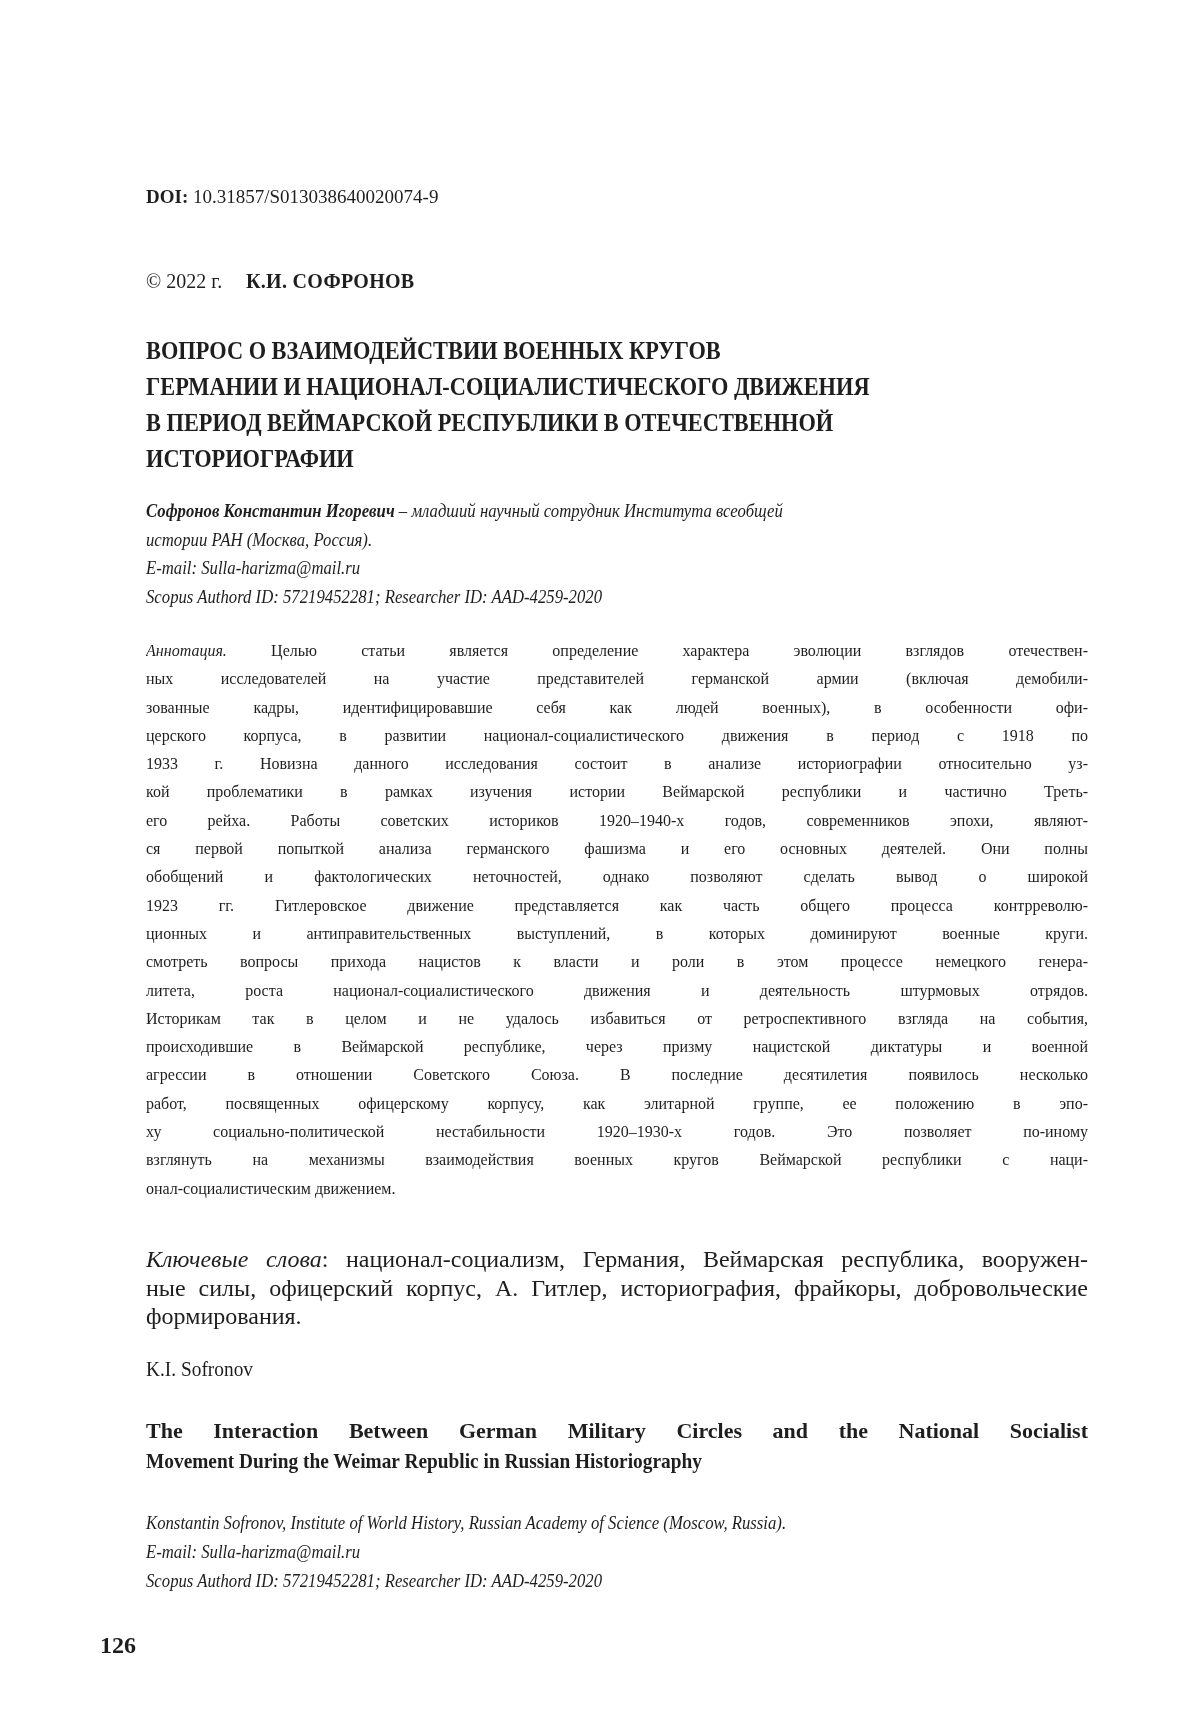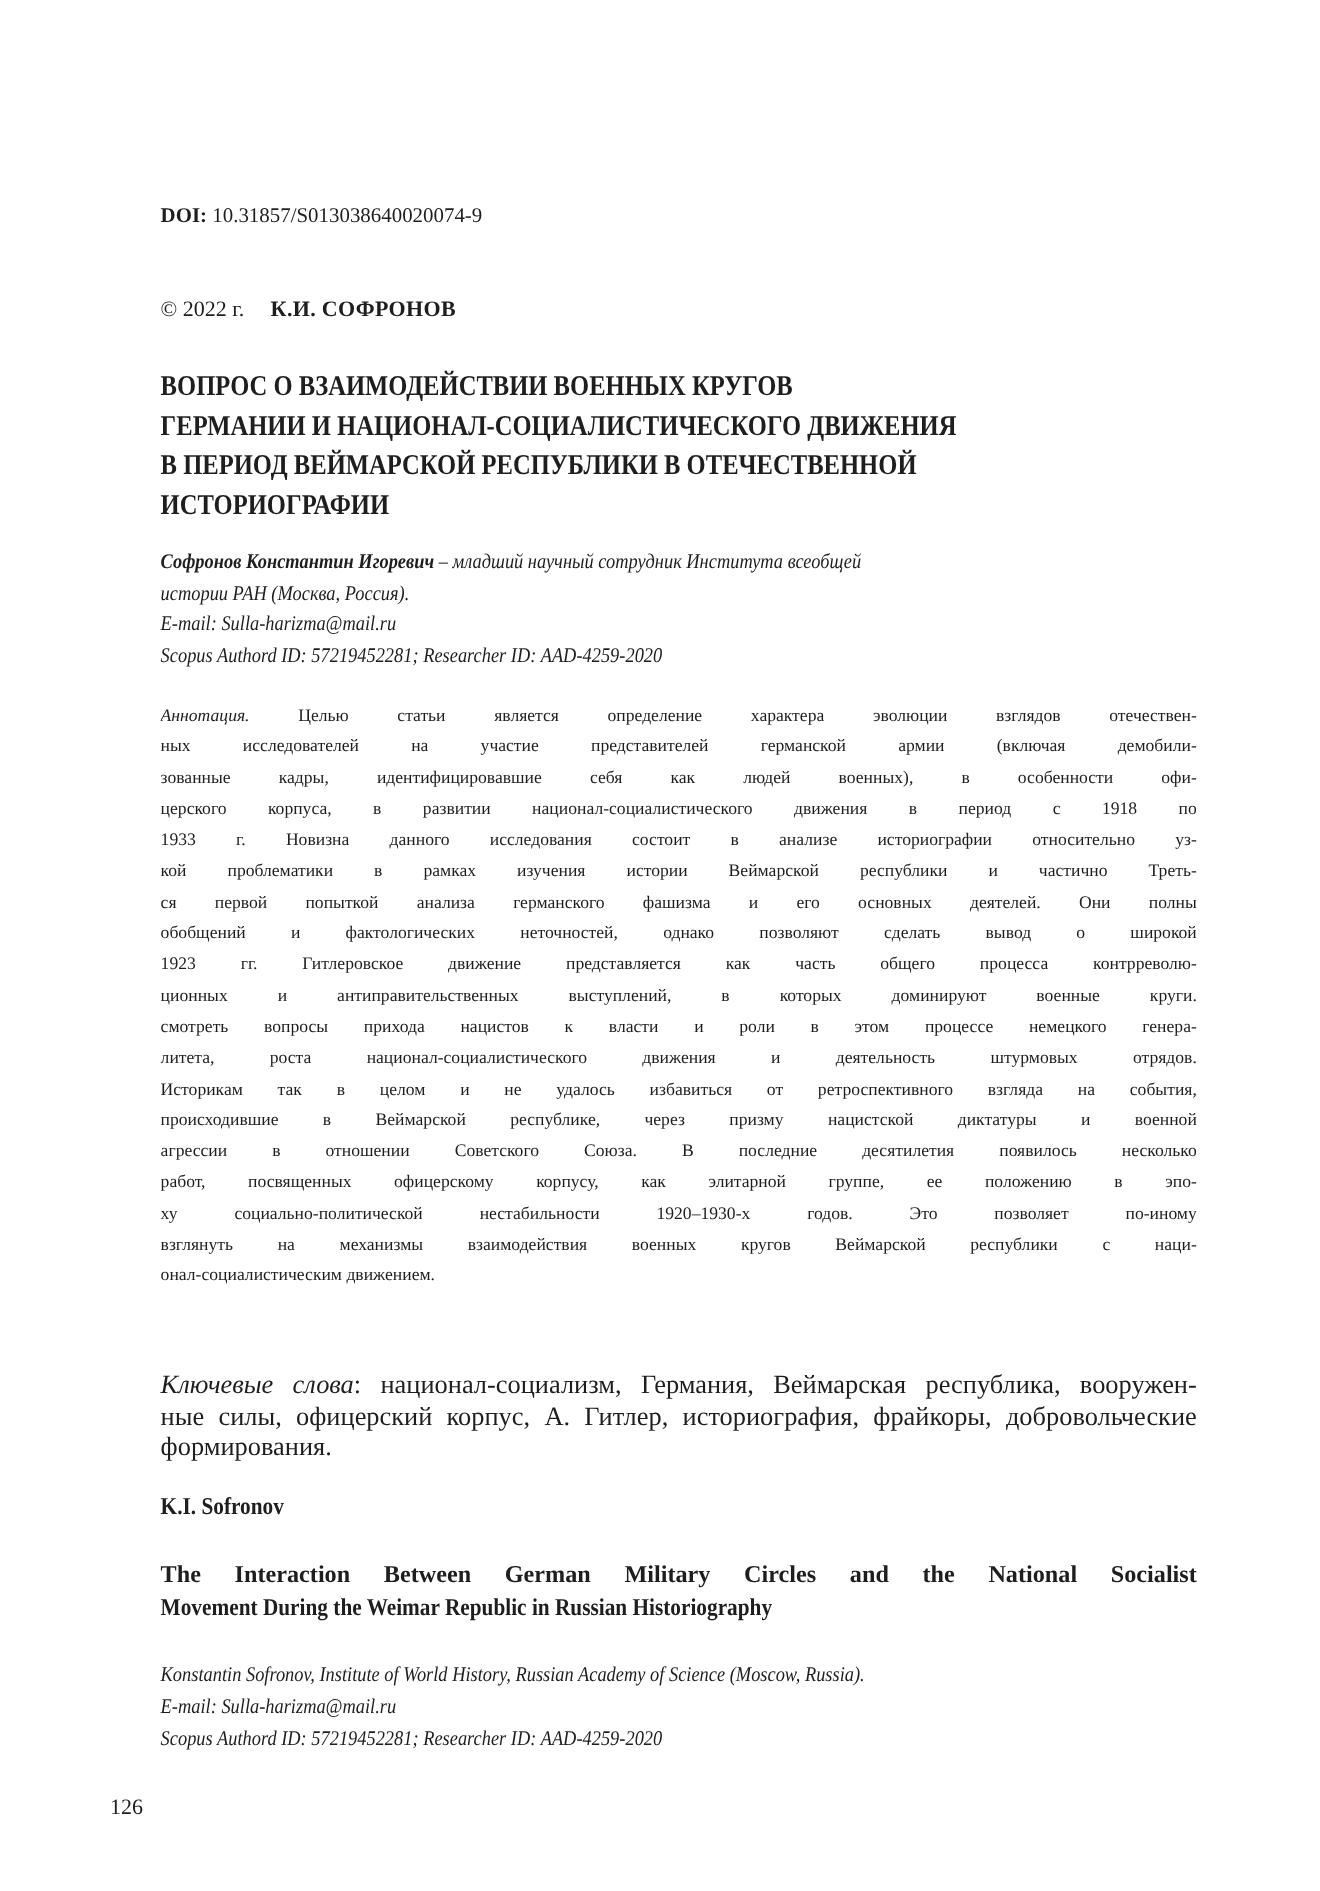--- a/index.html
+++ b/index.html
@@ -18,27 +18,27 @@
   .info .line { white-space: nowrap; }
   .info .nm { font-weight: bold; }
   .abstract { top: 637px; width: 942px; font-size: 16px; line-height: 28.3px; text-align: justify; }
   .abstract .line { display: block; text-align: justify; text-align-last: justify; white-space: nowrap; overflow: hidden; }
   .abstract .line.last { text-align-last: left; }
   .abstract .lbl { font-style: italic; }
   .keywords { top: 1245px; width: 942px; font-size: 24px; line-height: 28.5px; }
   .keywords .line { display: block; text-align: justify; text-align-last: justify; white-space: nowrap; }
   .keywords .line.last { text-align-last: left; }
   .keywords .lbl { font-style: italic; }
-  .en-author { top: 1356px; font-size: 22px; font-weight: bold; }
+  .en-author { top: 1356px; font-size: 22px; font-weight: normal; }
   .en-title { top: 1416px; width: 942px; font-size: 22px; font-weight: bold; line-height: 30px; }
   .en-title .line { display: block; white-space: nowrap; }
   .en-title .line.j { text-align: justify; text-align-last: justify; }
   .en-info { top: 1508px; width: 960px; font-size: 19px; line-height: 29px; font-style: italic; }
   .en-info .line { display: block; white-space: nowrap; }
-  .pageno { position: absolute; left: 100px; top: 1632px; font-size: 20px; }
+  .pageno { position: absolute; left: 100px; top: 1632px; font-size: 24px; font-weight: bold; }
   .cond { display: inline-block; transform: scaleX(0.88); transform-origin: left center; }
 </style>
 </head>
 <body>
 
 <div class="abs doi">
   <b>DOI:</b><span> 10.31857/S013038640020074-9</span>
 </div>
 
 <div class="abs copy">
@@ -59,20 +59,21 @@
   <div class="line"><span class="cond">Scopus Authord ID: 57219452281; Researcher ID: AAD-4259-2020</span></div>
 </div>
 
 <div class="abs abstract">
   <span class="line"><span class="lbl">Аннотация.</span><span> Целью статьи является определение характера эволюции взглядов отечествен-</span></span>
   <span class="line">ных исследователей на участие представителей германской армии (включая демобили-</span>
   <span class="line">зованные кадры, идентифицировавшие себя как людей военных), в особенности офи-</span>
   <span class="line">церского корпуса, в развитии национал-социалистического движения в период с 1918 по</span>
   <span class="line">1933  г. Новизна данного исследования состоит в анализе историографии относительно уз-</span>
   <span class="line">кой проблематики в рамках изучения истории Веймарской республики и частично Треть-</span>
+  <span class="line">его рейха. Работы советских историков 1920–1940-х годов, современников эпохи, являют-</span>
   <span class="line">ся первой попыткой анализа германского фашизма и его основных деятелей. Они полны</span>
   <span class="line">обобщений и фактологических неточностей, однако позволяют сделать вывод о широкой</span>
   <span class="line">1923 гг. Гитлеровское движение представляется как часть общего процесса контрреволю-</span>
   <span class="line">ционных и антиправительственных выступлений, в которых доминируют военные круги.</span>
   <span class="line">смотреть вопросы прихода нацистов к власти и роли в этом процессе немецкого генера-</span>
   <span class="line">литета, роста национал-социалистического движения и деятельность штурмовых отрядов.</span>
   <span class="line">Историкам так в целом и не удалось избавиться от ретроспективного взгляда на события,</span>
   <span class="line">происходившие в Веймарской республике, через призму нацистской диктатуры и военной</span>
   <span class="line">агрессии в отношении Советского Союза. В последние десятилетия появилось несколько</span>
   <span class="line">работ, посвященных офицерскому корпусу, как элитарной группе, ее положению в эпо-</span>

